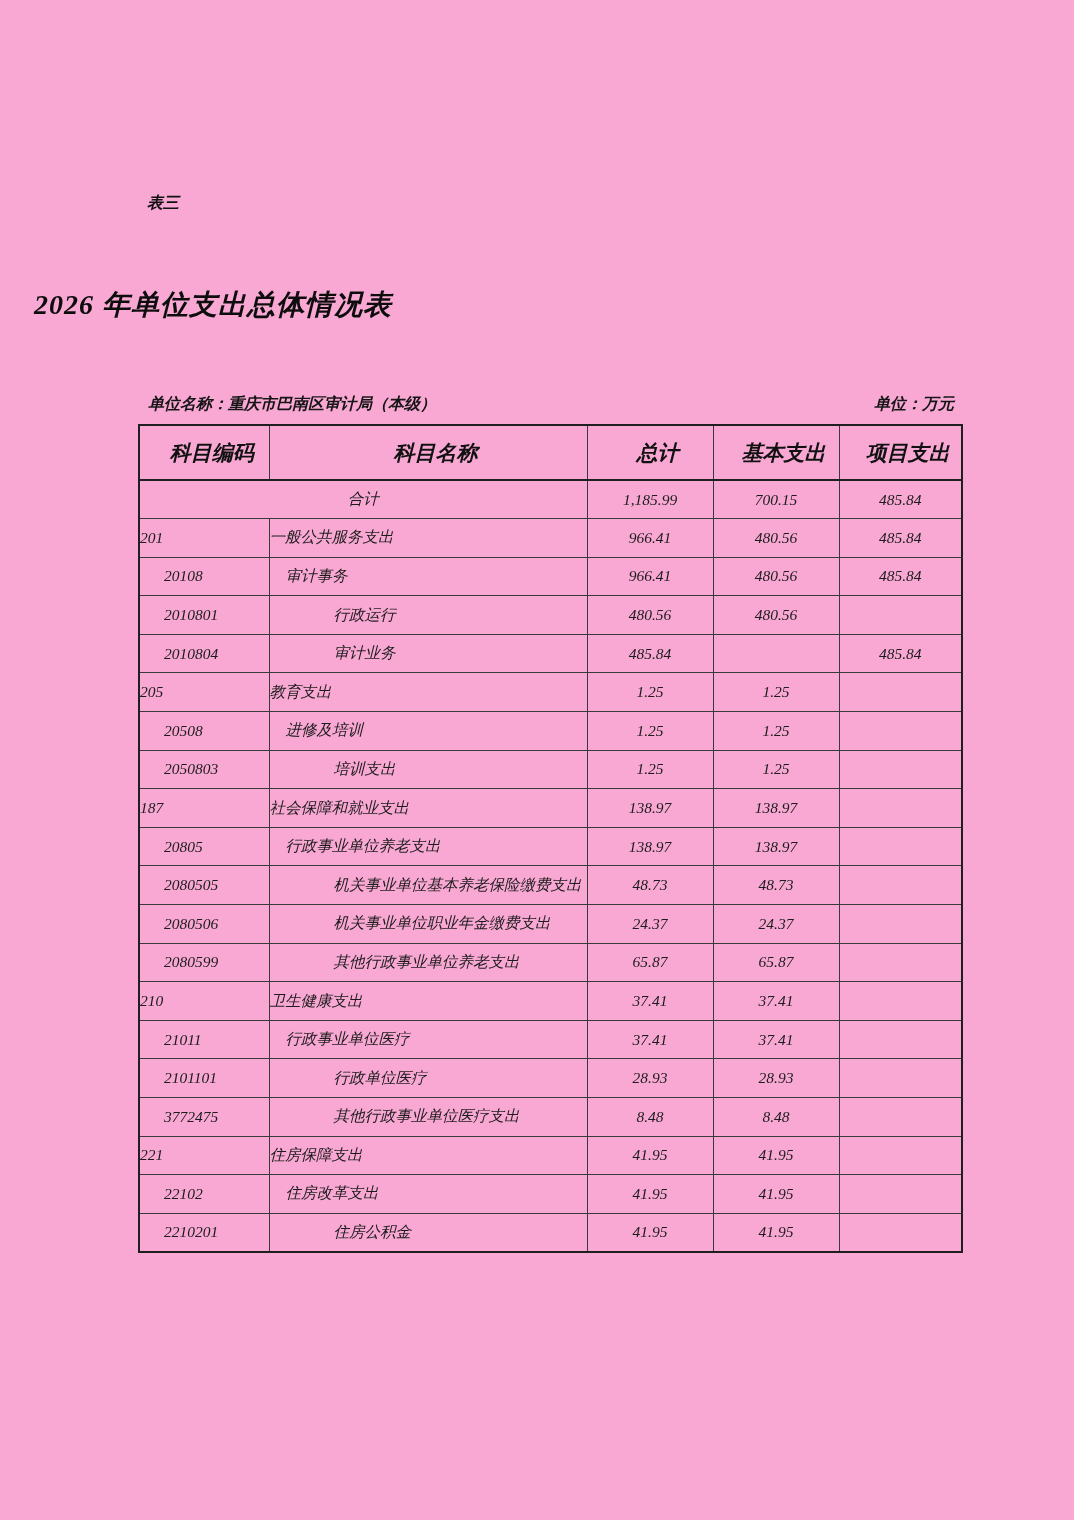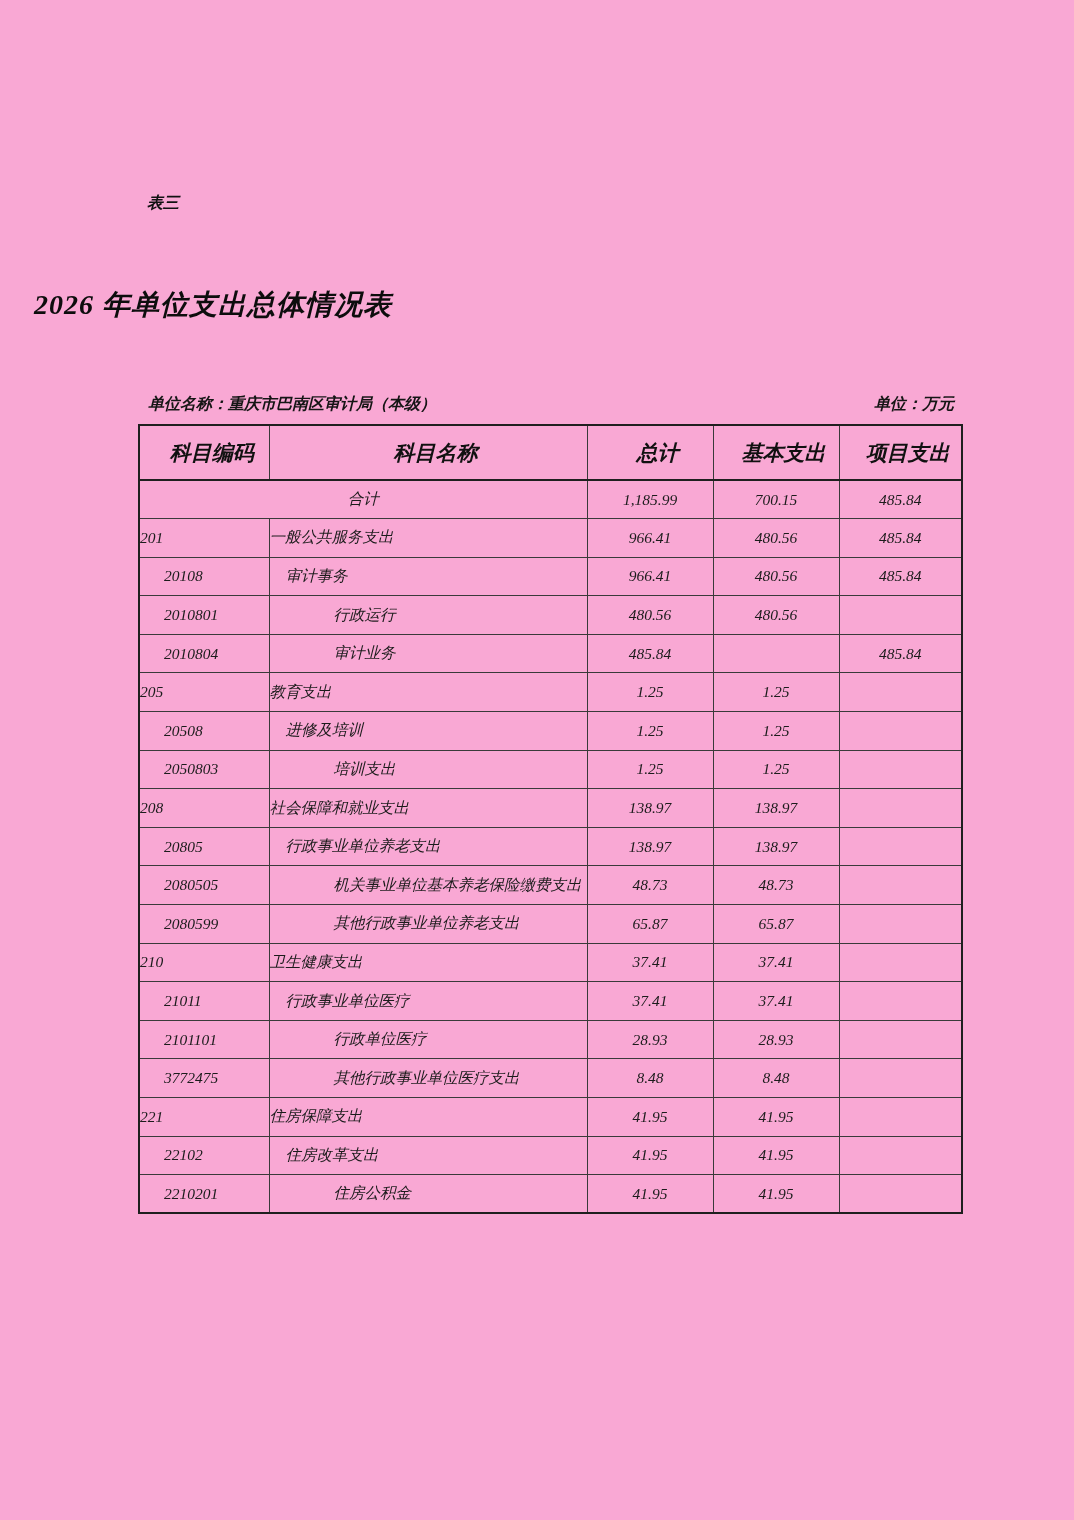--- a/index.html
+++ b/index.html
@@ -169,41 +169,48 @@
           <td class="num"></td>
         </tr>
         <tr>
           <td class="code lvl3">2050803</td>
           <td class="name lvl3">培训支出</td>
           <td class="num">1.25</td>
           <td class="num">1.25</td>
           <td class="num"></td>
         </tr>
         <tr>
-          <td class="code lvl1">208</td>
+          <td class="code lvl1">187</td>
           <td class="name lvl1">社会保障和就业支出</td>
           <td class="num">138.97</td>
           <td class="num">138.97</td>
           <td class="num"></td>
         </tr>
         <tr>
           <td class="code lvl2">20805</td>
           <td class="name lvl2">行政事业单位养老支出</td>
           <td class="num">138.97</td>
           <td class="num">138.97</td>
           <td class="num"></td>
         </tr>
         <tr>
           <td class="code lvl3">2080505</td>
           <td class="name lvl3">机关事业单位基本养老保险缴费支出</td>
           <td class="num">48.73</td>
           <td class="num">48.73</td>
           <td class="num"></td>
         </tr>
         <tr>
+          <td class="code lvl3">2080506</td>
+          <td class="name lvl3">机关事业单位职业年金缴费支出</td>
+          <td class="num">24.37</td>
+          <td class="num">24.37</td>
+          <td class="num"></td>
+        </tr>
+        <tr>
           <td class="code lvl3">2080599</td>
           <td class="name lvl3">其他行政事业单位养老支出</td>
           <td class="num">65.87</td>
           <td class="num">65.87</td>
           <td class="num"></td>
         </tr>
         <tr>
           <td class="code lvl1">210</td>
           <td class="name lvl1">卫生健康支出</td>
           <td class="num">37.41</td>

